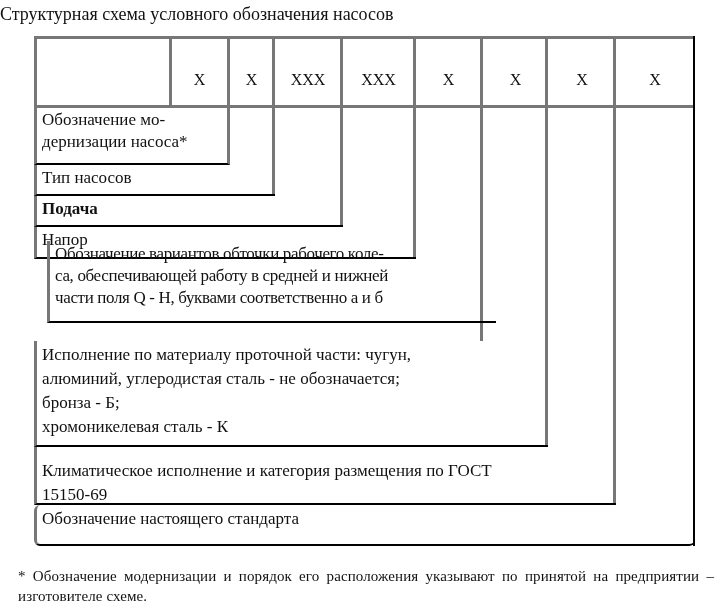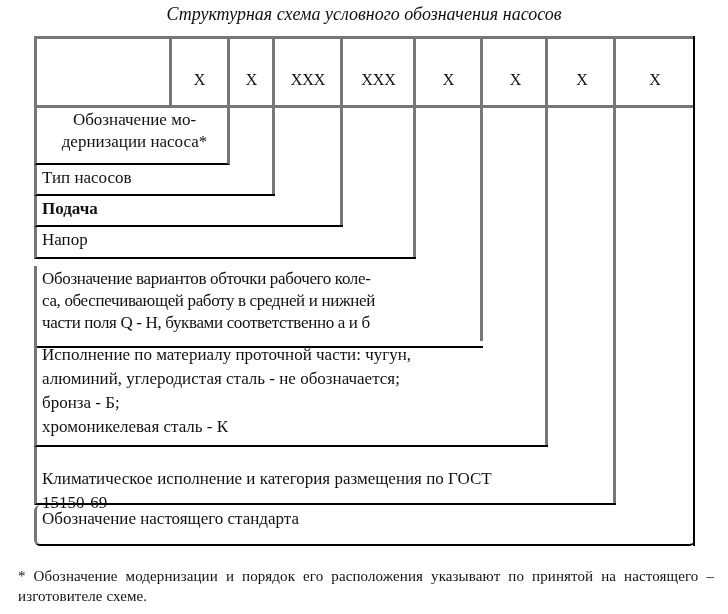--- a/index.html
+++ b/index.html
@@ -1,28 +1,28 @@
 <!DOCTYPE html>
 <html><head>
 <meta charset="utf-8">
 <style>
   html, body { margin:0; padding:0; background:#ffffff; }
   body { width:728px; height:614px; position:relative; overflow:hidden;
          font-family:"Liberation Serif", "DejaVu Serif", serif; color:#111; }
-  .title { position:absolute; left:0; top:4px; width:728px; text-align:center;
-           font-size:18px;font-style:italic; }
+  .title { position:absolute; left:0; top:4px; width:728px; text-align:left;
+           font-size:18px; }
   .hdr { position:absolute; left:34px; top:36px; width:661px; height:72px;
          border:3px solid #777; border-right:2px solid #000; box-sizing:border-box; }
   .vline { position:absolute; background:#777; width:3px; }
   .hcell { position:absolute; top:36px; height:72px; display:flex; align-items:center;
            justify-content:center; font-size:16px; padding-top:16px; box-sizing:border-box; }
   .lbl { position:absolute; left:34px; box-sizing:border-box;
          border-left:3px solid #777; border-bottom:2px solid #000; border-right:2px solid #000;
          font-size:17px; line-height:22px; padding:2px 0 0 5px; }
-  .lbl.grey-r { border-right-color:#777; border-right-width:3px;text-align:center; }
+  .lbl.grey-r { border-right-color:#777; border-right-width:3px; }
   .foot { position:absolute; left:18px; top:566px; width:696px; font-size:15px;
           line-height:20px; text-align:justify; text-align-last:left; letter-spacing:0.1px; }
 </style>
 </head>
 <body>
 
 <div class="title">Структурная схема условного обозначения насосов</div>
 
 <div class="hdr"></div>
 <div class="vline" style="left:169px; top:36px; height:72px;"></div>
@@ -43,24 +43,24 @@
 <div class="vline" style="left:480px; top:36px; height:305px;"></div>
 <div class="vline" style="left:545px; top:36px; height:411px;"></div>
 <div class="vline" style="left:613px; top:36px; height:469px;"></div>
 <div class="vline" style="left:693px; top:36px; height:510px; width:2px; background:#000;"></div>
 
 <div class="lbl grey-r" style="top:107px; width:196px; height:58px; white-space:pre-line;">Обозначение мо-
 дернизации насоса*</div>
 <div class="lbl" style="top:165px; width:241px; height:31px; white-space:pre-line; border-right:none;">Тип насосов</div>
 <div class="lbl" style="top:196px; width:309px; height:31px; white-space:pre-line; border-right:none;font-weight:bold;">Подача</div>
 <div class="lbl" style="top:227px; width:382px; height:32px; white-space:pre-line; border-right:none;">Напор</div>
-<div class="lbl" style="top:266px; width:449px; height:82px; white-space:pre-line; border-right:none; letter-spacing:-0.35px;">Обозначение вариантов обточки рабочего коле-
+<div class="lbl" style="top:241px; width:449px; height:82px; white-space:pre-line; border-right:none; letter-spacing:-0.35px;margin-left:13px;">Обозначение вариантов обточки рабочего коле-
 са, обеспечивающей работу в средней и нижней
 части поля Q - H, буквами соответственно а и б</div>
 <div class="lbl" style="top:341px; width:514px; height:106px; white-space:pre-line; border-right:none; line-height:24px;">Исполнение по материалу проточной части: чугун,
 алюминий, углеродистая сталь - не обозначается;
 бронза - Б;
 хромоникелевая сталь - К</div>
-<div class="lbl" style="top:447px; width:582px; height:58px; white-space:pre-line; border-right:none; line-height:24px; padding-top:20px;">Климатическое исполнение и категория размещения по ГОСТ
+<div class="lbl" style="top:447px; width:582px; height:58px; white-space:pre-line; border-right:none; line-height:24px; padding-top:12px;">Климатическое исполнение и категория размещения по ГОСТ
 15150-69</div>
 <div class="lbl" style="top:505px; width:661px; height:41px; white-space:pre-line; border-right:none; padding-top:3px;border-radius:6px;">Обозначение настоящего стандарта</div>
 
-<div class="foot">* Обозначение модернизации и порядок его расположения указывают по принятой на настоящего – изготовителе схеме.</div>
+<div class="foot">* Обозначение модернизации и порядок его расположения указывают по принятой на предприятии – изготовителе схеме.</div>
 
 </body></html>

